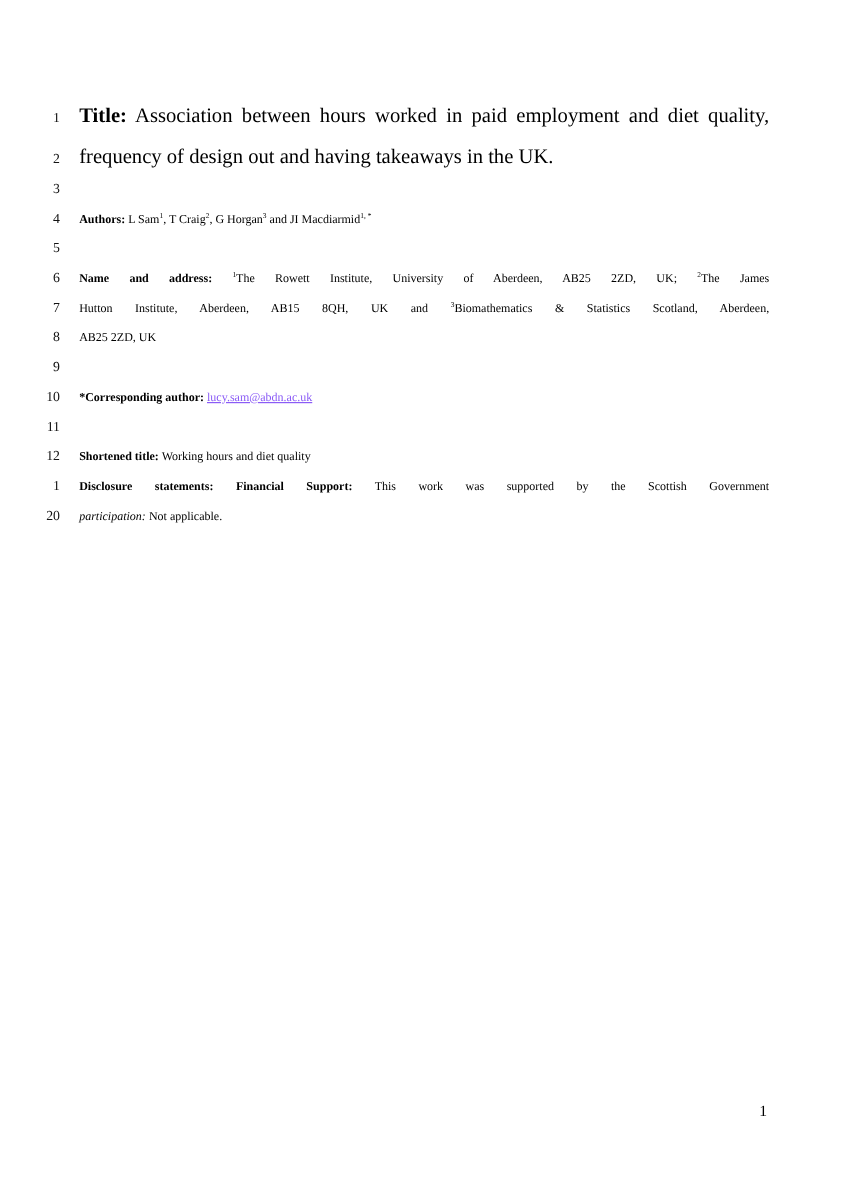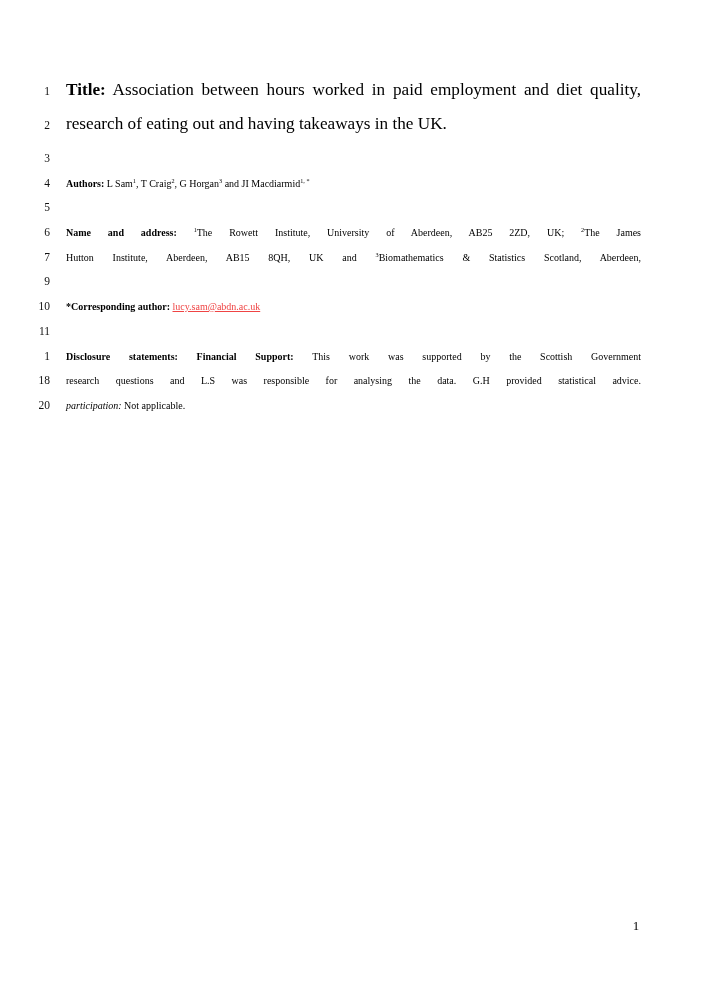--- a/index.html
+++ b/index.html
@@ -17,21 +17,21 @@
     top: 78px; left: 20px;
     width: 625px;
   }
   .line-row {
     height: 24.7px;
     line-height: 24.7px;
     white-space: nowrap;
   }
   .line-row.title {
     height: 33.5px;
-    line-height: 24px;
+    line-height: 38px;
   }
   .line-num {
     display: inline-block;
     width: 30px;
     text-align: right;
     font-size: 11.5px;
     color: #111111;
     vertical-align: baseline;
   }
   .line-text {
@@ -49,45 +49,46 @@
   }
   .seg { vertical-align: baseline; }
   .seg.b { font-weight: bold; }
   .seg.i { font-style: italic; }
   sup.seg {
     font-size: 0.62em;
     vertical-align: super;
     line-height: 0;
   }
   a.seg {
-    color: #ef4444;
+    color: #8b5cf6;
     text-decoration: underline;
     cursor: pointer;
   }
   .page-number {
     position: absolute;
     left: 626px; top: 918px;
     width: 20px;
     text-align: center;
     font-size: 13px;
   }
 </style>
 </head>
 <body>
 
 <div class="page">
   <div class="lines">
       <div class="line-row title"><span class="line-num">1</span><div class="line-text justify"><span class="seg b">Title:</span><span class="seg"> Association between hours worked in paid employment and diet quality,</span></div></div>
-      <div class="line-row title"><span class="line-num">2</span><div class="line-text"><span class="seg">research of eating out and having takeaways in the UK.</span></div></div>
+      <div class="line-row title"><span class="line-num">2</span><div class="line-text"><span class="seg">frequency of design out and having takeaways in the UK.</span></div></div>
       <div class="line-row"><span class="line-num">3</span><div class="line-text"></div></div>
       <div class="line-row"><span class="line-num">4</span><div class="line-text"><span class="seg b">Authors:</span><span class="seg"> L Sam</span><sup class="seg">1</sup><span class="seg">, T Craig</span><sup class="seg">2</sup><span class="seg">, G Horgan</span><sup class="seg">3</sup><span class="seg"> and JI Macdiarmid</span><sup class="seg">1, *</sup></div></div>
       <div class="line-row"><span class="line-num">5</span><div class="line-text"></div></div>
       <div class="line-row"><span class="line-num">6</span><div class="line-text justify"><span class="seg b">Name and address:</span><span class="seg"> </span><sup class="seg">1</sup><span class="seg">The Rowett Institute, University of Aberdeen, AB25 2ZD, UK; </span><sup class="seg">2</sup><span class="seg">The James</span></div></div>
       <div class="line-row"><span class="line-num">7</span><div class="line-text justify"><span class="seg">Hutton Institute, Aberdeen, AB15 8QH, UK and </span><sup class="seg">3</sup><span class="seg">Biomathematics &amp; Statistics Scotland, Aberdeen,</span></div></div>
+      <div class="line-row"><span class="line-num">8</span><div class="line-text"><span class="seg">AB25 2ZD, UK</span></div></div>
       <div class="line-row"><span class="line-num">9</span><div class="line-text"></div></div>
       <div class="line-row"><span class="line-num">10</span><div class="line-text"><span class="seg b">*Corresponding author:</span><span class="seg"> </span><a href="#" class="seg">lucy.sam@abdn.ac.uk</a></div></div>
       <div class="line-row"><span class="line-num">11</span><div class="line-text"></div></div>
+      <div class="line-row"><span class="line-num">12</span><div class="line-text"><span class="seg b">Shortened title:</span><span class="seg"> Working hours and diet quality</span></div></div>
       <div class="line-row"><span class="line-num">1</span><div class="line-text justify"><span class="seg b">Disclosure statements: Financial Support:</span><span class="seg"> This work was supported by the Scottish Government</span></div></div>
-      <div class="line-row"><span class="line-num">18</span><div class="line-text justify"><span class="seg">research questions and L.S was responsible for analysing the data. G.H provided statistical advice.</span></div></div>
       <div class="line-row"><span class="line-num">20</span><div class="line-text"><span class="seg i">participation:</span><span class="seg"> Not applicable.</span></div></div>
     </div>
   <div class="page-number">1</div>
 </div>
 
 </body></html>

